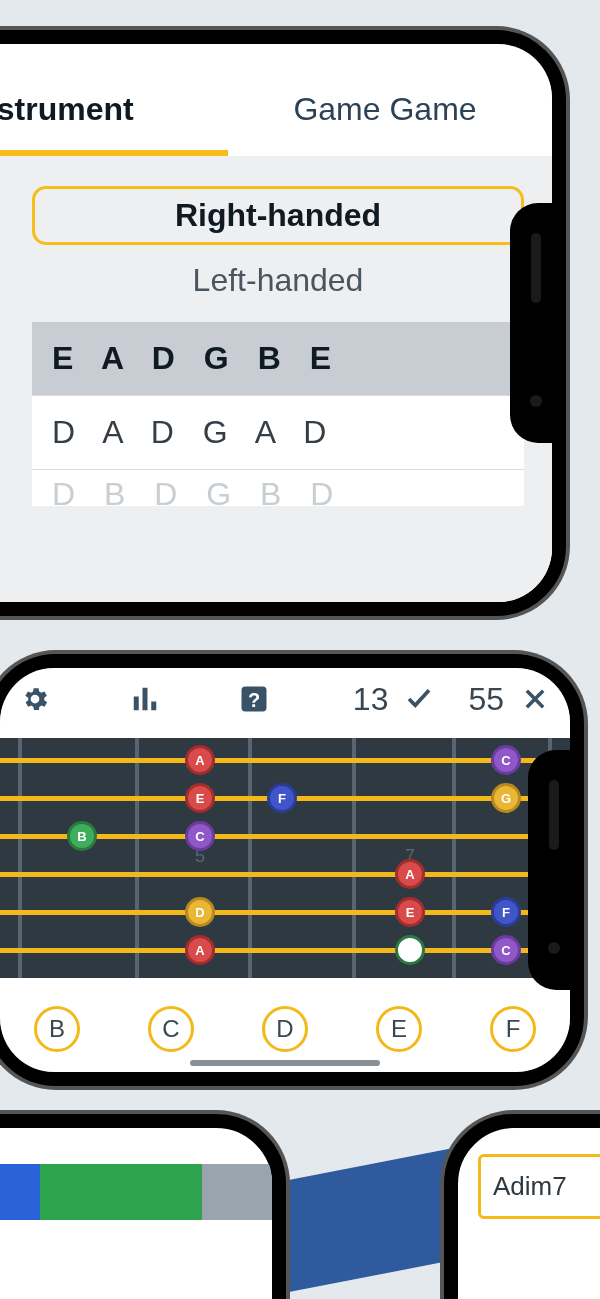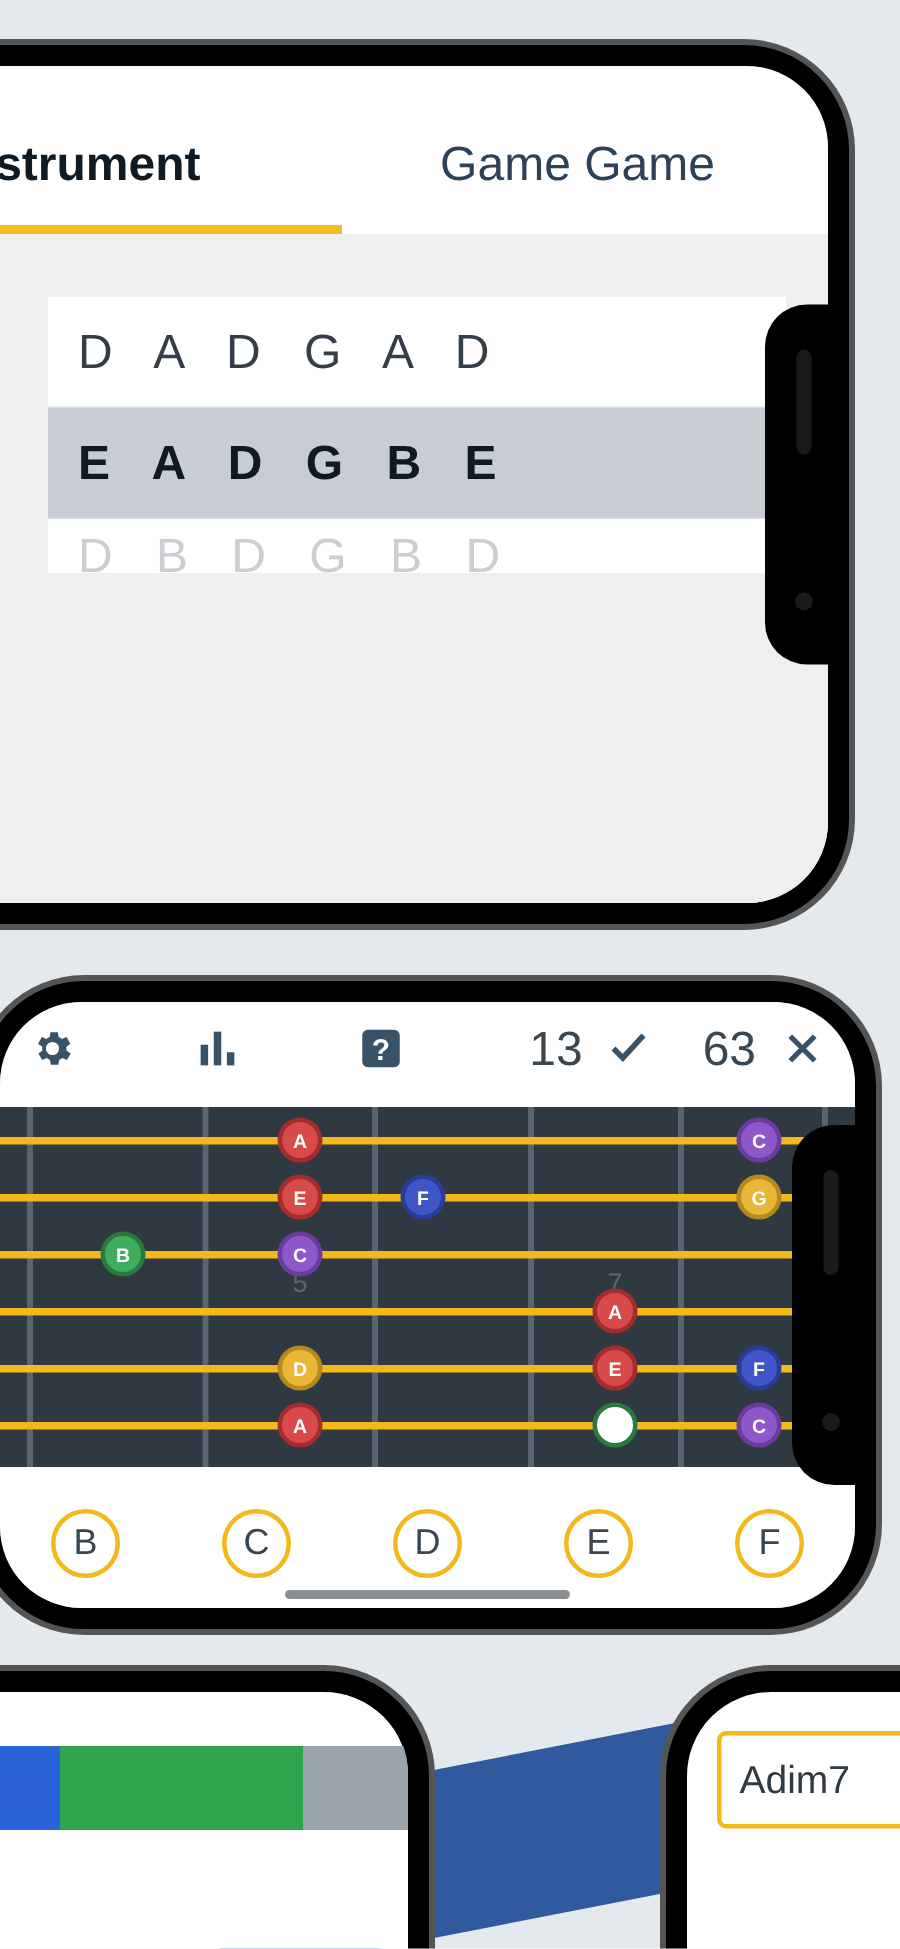--- a/index.html
+++ b/index.html
@@ -322,24 +322,28 @@
       <div class="bar"></div>
         <div class="dot" style="top:auto;bottom:30px"></div>
     </div>
 
     <div class="tabs">
       <div class="tab active">Instrument</div>
       <div class="tab">Game Game</div>
     </div>
 
     <div class="content">
+      <div class="hand-row">
+        <div class="hand-option selected">Right-handed</div>
+        <div class="hand-option">Left-handed</div>
+      </div>
 
       <div class="tuning-list">
+        <div class="tuning-item selected">E A D G B E</div>
         <div class="tuning-item">D A D G A D</div>
-        <div class="tuning-item selected">E A D G B E</div>
         <div class="tuning-item last">D B D G B D</div>
       </div>
 
     </div>
   </div>
 </div>
 
 <div id="phone2" class="phone">
   <div class="screen">
     <div class="notch right">
@@ -369,21 +373,21 @@
           </svg>
       </div>
       <div class="sp"></div>
       <div class="num">13</div>
       <div class="ticon">
         <svg viewBox="0 0 24 24" width="30" height="30" fill="none" stroke="#385267" stroke-width="3">
             <path d="M4 12l5 5L20 5"></path>
           </svg>
       </div>
       <div style="width:10px"></div>
-      <div class="num">63</div>
+      <div class="num">55</div>
       <div class="ticon">
         <svg viewBox="0 0 24 24" width="28" height="28" fill="none" stroke="#385267" stroke-width="3">
             <path d="M5 5l14 14M19 5L5 19"></path>
           </svg>
       </div>
     </div>
 
     <div class="fretboard">
 
       <div class="fret" style="left:18px"></div>

